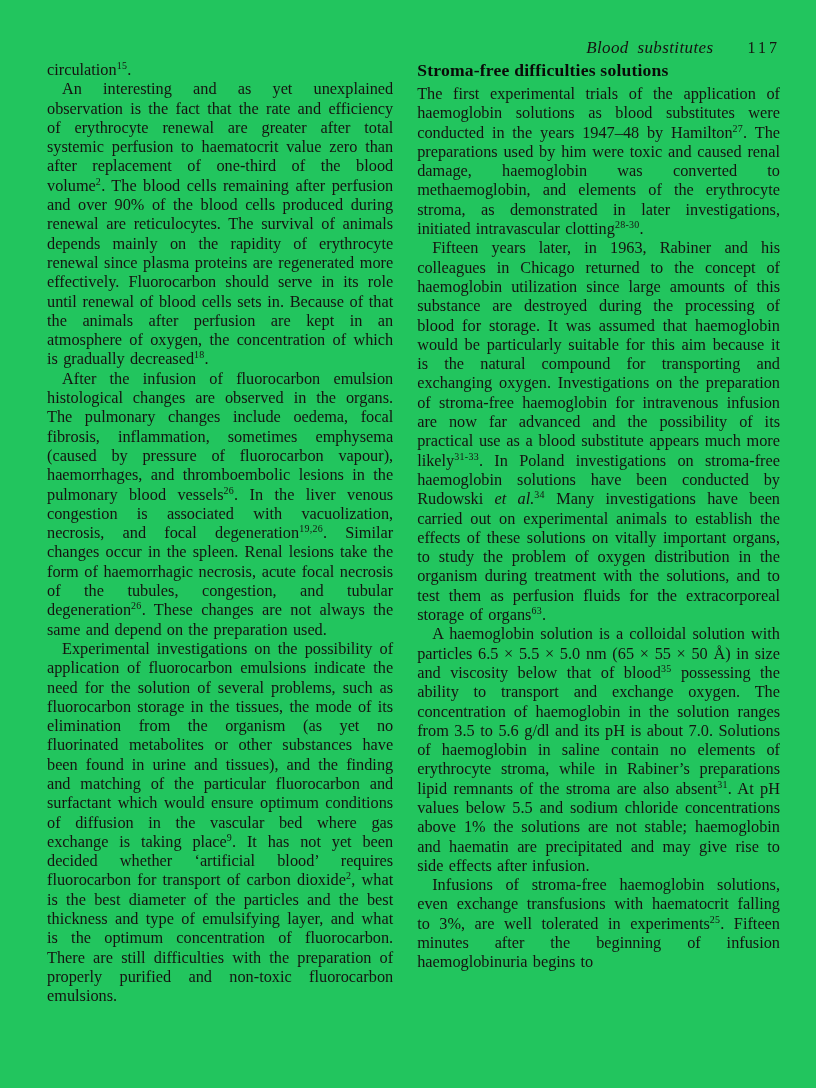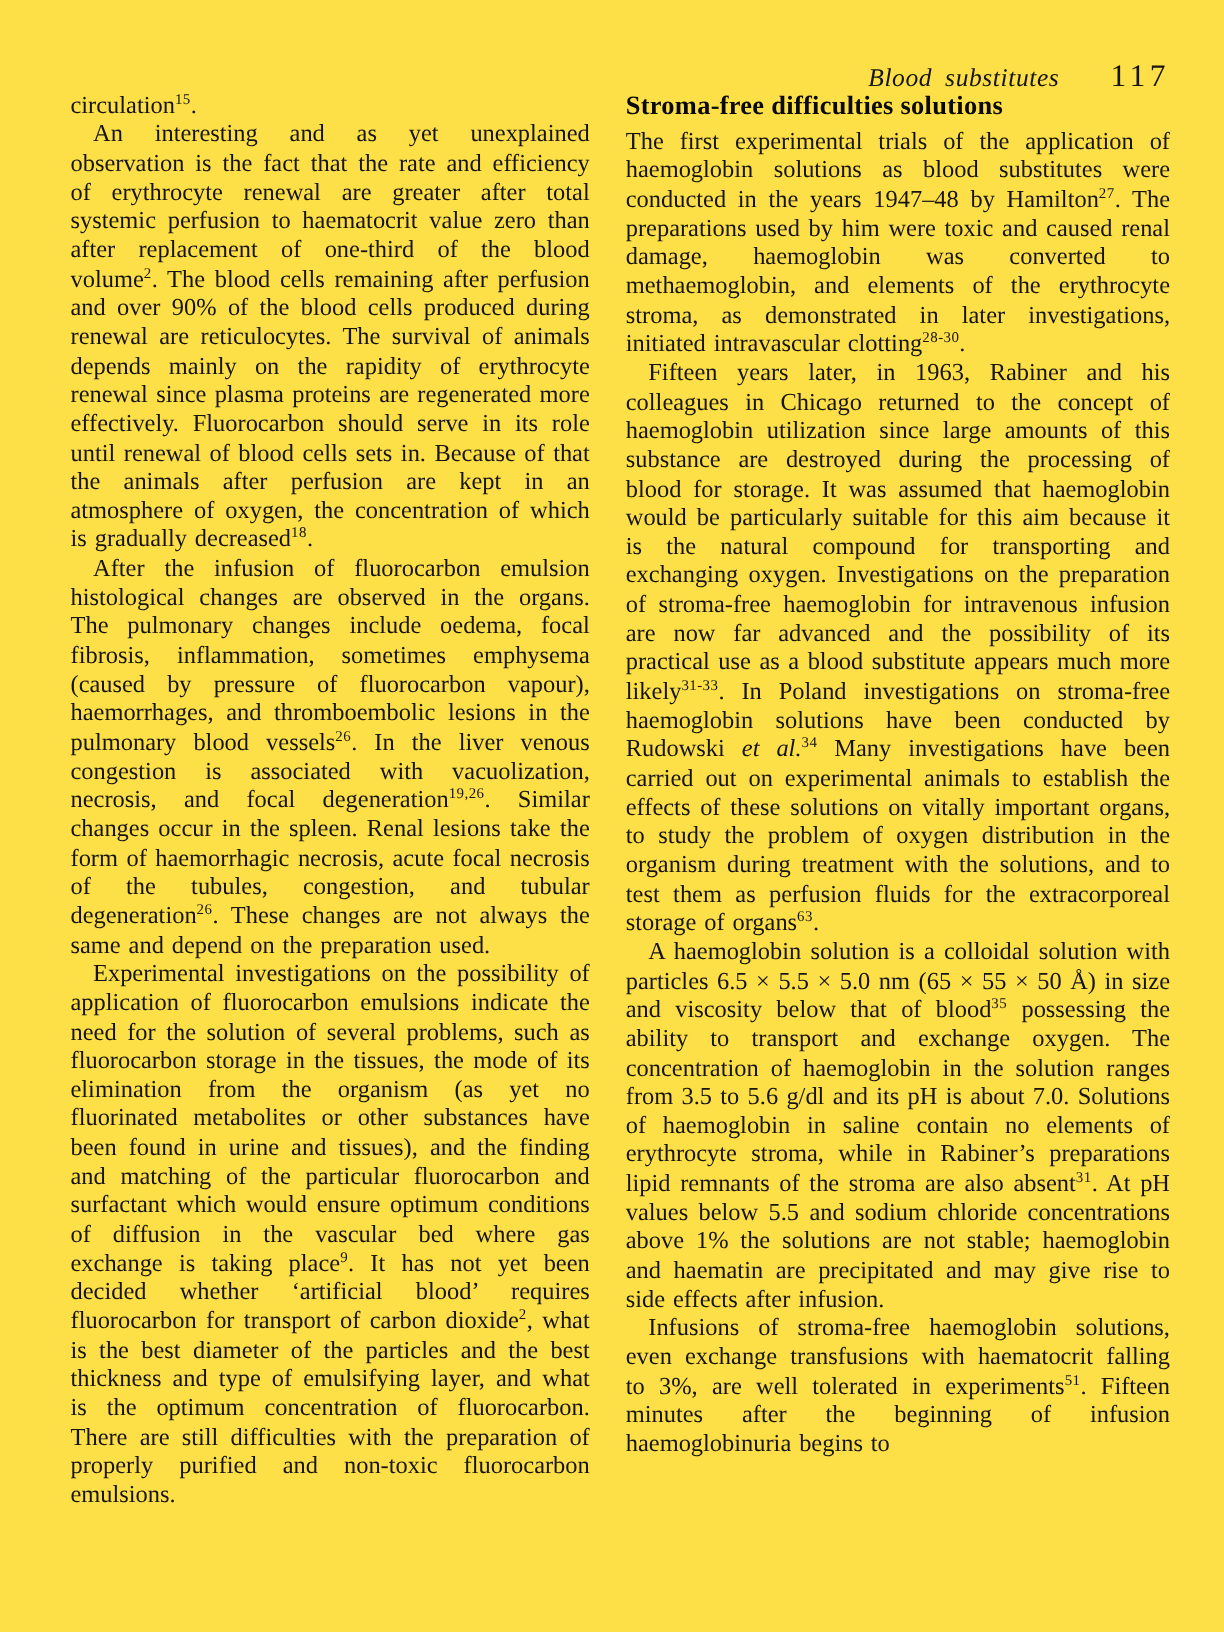--- a/index.html
+++ b/index.html
@@ -1,36 +1,36 @@
 <!DOCTYPE html>
 <html><head>
 <meta charset="utf-8">
 <style>
   html, body { margin: 0; padding: 0; background: #e8e8e6; }
   .page {
     position: relative;
     width: 816px;
     height: 1088px;
     margin: 0 auto;
-    background: #fde047;
+    background: #22c55e;
     color: #161310;
     font-family: "Liberation Serif", "DejaVu Serif", serif;
     overflow: hidden;
     box-sizing: border-box;
     padding: 38px 36px 0 47px;
   }
   .running-header {
     display: flex;
     justify-content: flex-end;
     align-items: baseline;
     font-size: 17px;
     height: 22px;
   }
   .running-title { font-style: italic; letter-spacing: 0.4px; word-spacing: 4px; }
-  .page-number { margin-left: 34px; letter-spacing: 3px; font-size: 21px; font-family: Liberation Serif, serif; }
+  .page-number { margin-left: 34px; letter-spacing: 3px; font-size: 16px; font-family: Liberation Serif, serif; }
   .columns {
     display: flex;
     gap: 24px;
   }
   .col { box-sizing: border-box; }
   .col-left  { width: 353px; }
   .col-right { width: 370px; }
   .section-heading {
     margin: 0 0 4px 0;
     font-size: 17.6px;
@@ -69,17 +69,17 @@
         <p class="para indent">An interesting and as yet unexplained observation is the fact that the rate and efficiency of erythrocyte renewal are greater after total systemic perfusion to haematocrit value zero than after replacement of one-third of the blood volume<sup>2</sup>. The blood cells remaining after perfusion and over 90% of the blood cells produced during renewal are reticulocytes. The survival of animals depends mainly on the rapidity of erythrocyte renewal since plasma proteins are regenerated more effectively. Fluorocarbon should serve in its role until renewal of blood cells sets in. Because of that the animals after perfusion are kept in an atmosphere of oxygen, the concentration of which is gradually decreased<sup>18</sup>.</p>
         <p class="para indent">After the infusion of fluorocarbon emulsion histological changes are observed in the organs. The pulmonary changes include oedema, focal fibrosis, inflammation, sometimes emphysema (caused by pressure of fluorocarbon vapour), haemorrhages, and thromboembolic lesions in the pulmonary blood vessels<sup>26</sup>. In the liver venous congestion is associated with vacuolization, necrosis, and focal degeneration<sup>19,26</sup>. Similar changes occur in the spleen. Renal lesions take the form of haemorrhagic necrosis, acute focal necrosis of the tubules, congestion, and tubular degeneration<sup>26</sup>. These changes are not always the same and depend on the preparation used.</p>
         <p class="para indent">Experimental investigations on the possibility of application of fluorocarbon emulsions indicate the need for the solution of several problems, such as fluorocarbon storage in the tissues, the mode of its elimination from the organism (as yet no fluorinated metabolites or other substances have been found in urine and tissues), and the finding and matching of the particular fluorocarbon and surfactant which would ensure optimum conditions of diffusion in the vascular bed where gas exchange is taking place<sup>9</sup>. It has not yet been decided whether ‘artificial blood’ requires fluorocarbon for transport of carbon dioxide<sup>2</sup>, what is the best diameter of the particles and the best thickness and type of emulsifying layer, and what is the optimum concentration of fluorocarbon. There are still difficulties with the preparation of properly purified and non-toxic fluorocarbon emulsions.</p>
       </div>
     <div class="col col-right">
       <h2 class="section-heading">Stroma-free difficulties solutions</h2>
       <div>
           <p class="para">The first experimental trials of the application of haemoglobin solutions as blood substitutes were conducted in the years 1947–48 by Hamilton<sup>27</sup>. The preparations used by him were toxic and caused renal damage, haemoglobin was converted to methaemoglobin, and elements of the erythrocyte stroma, as demonstrated in later investigations, initiated intravascular clotting<sup>28-30</sup>.</p>
           <p class="para indent">Fifteen years later, in 1963, Rabiner and his colleagues in Chicago returned to the concept of haemoglobin utilization since large amounts of this substance are destroyed during the processing of blood for storage. It was assumed that haemoglobin would be particularly suitable for this aim because it is the natural compound for transporting and exchanging oxygen. Investigations on the preparation of stroma-free haemoglobin for intravenous infusion are now far advanced and the possibility of its practical use as a blood substitute appears much more likely<sup>31-33</sup>. In Poland investigations on stroma-free haemoglobin solutions have been conducted by Rudowski <i>et al.</i><sup>34</sup> Many investigations have been carried out on experimental animals to establish the effects of these solutions on vitally important organs, to study the problem of oxygen distribution in the organism during treatment with the solutions, and to test them as perfusion fluids for the extracorporeal storage of organs<sup>63</sup>.</p>
           <p class="para indent">A haemoglobin solution is a colloidal solution with particles 6.5 × 5.5 × 5.0 nm (65 × 55 × 50 Å) in size and viscosity below that of blood<sup>35</sup> possessing the ability to transport and exchange oxygen. The concentration of haemoglobin in the solution ranges from 3.5 to 5.6 g/dl and its pH is about 7.0. Solutions of haemoglobin in saline contain no elements of erythrocyte stroma, while in Rabiner’s preparations lipid remnants of the stroma are also absent<sup>31</sup>. At pH values below 5.5 and sodium chloride concentrations above 1% the solutions are not stable; haemoglobin and haematin are precipitated and may give rise to side effects after infusion.</p>
-          <p class="para indent">Infusions of stroma-free haemoglobin solutions, even exchange transfusions with haematocrit falling to 3%, are well tolerated in experiments<sup>51</sup>. Fifteen minutes after the beginning of infusion haemoglobinuria begins to</p>
+          <p class="para indent">Infusions of stroma-free haemoglobin solutions, even exchange transfusions with haematocrit falling to 3%, are well tolerated in experiments<sup>25</sup>. Fifteen minutes after the beginning of infusion haemoglobinuria begins to</p>
         </div>
     </div>
   </div>
 </div>
 
 </body></html>

